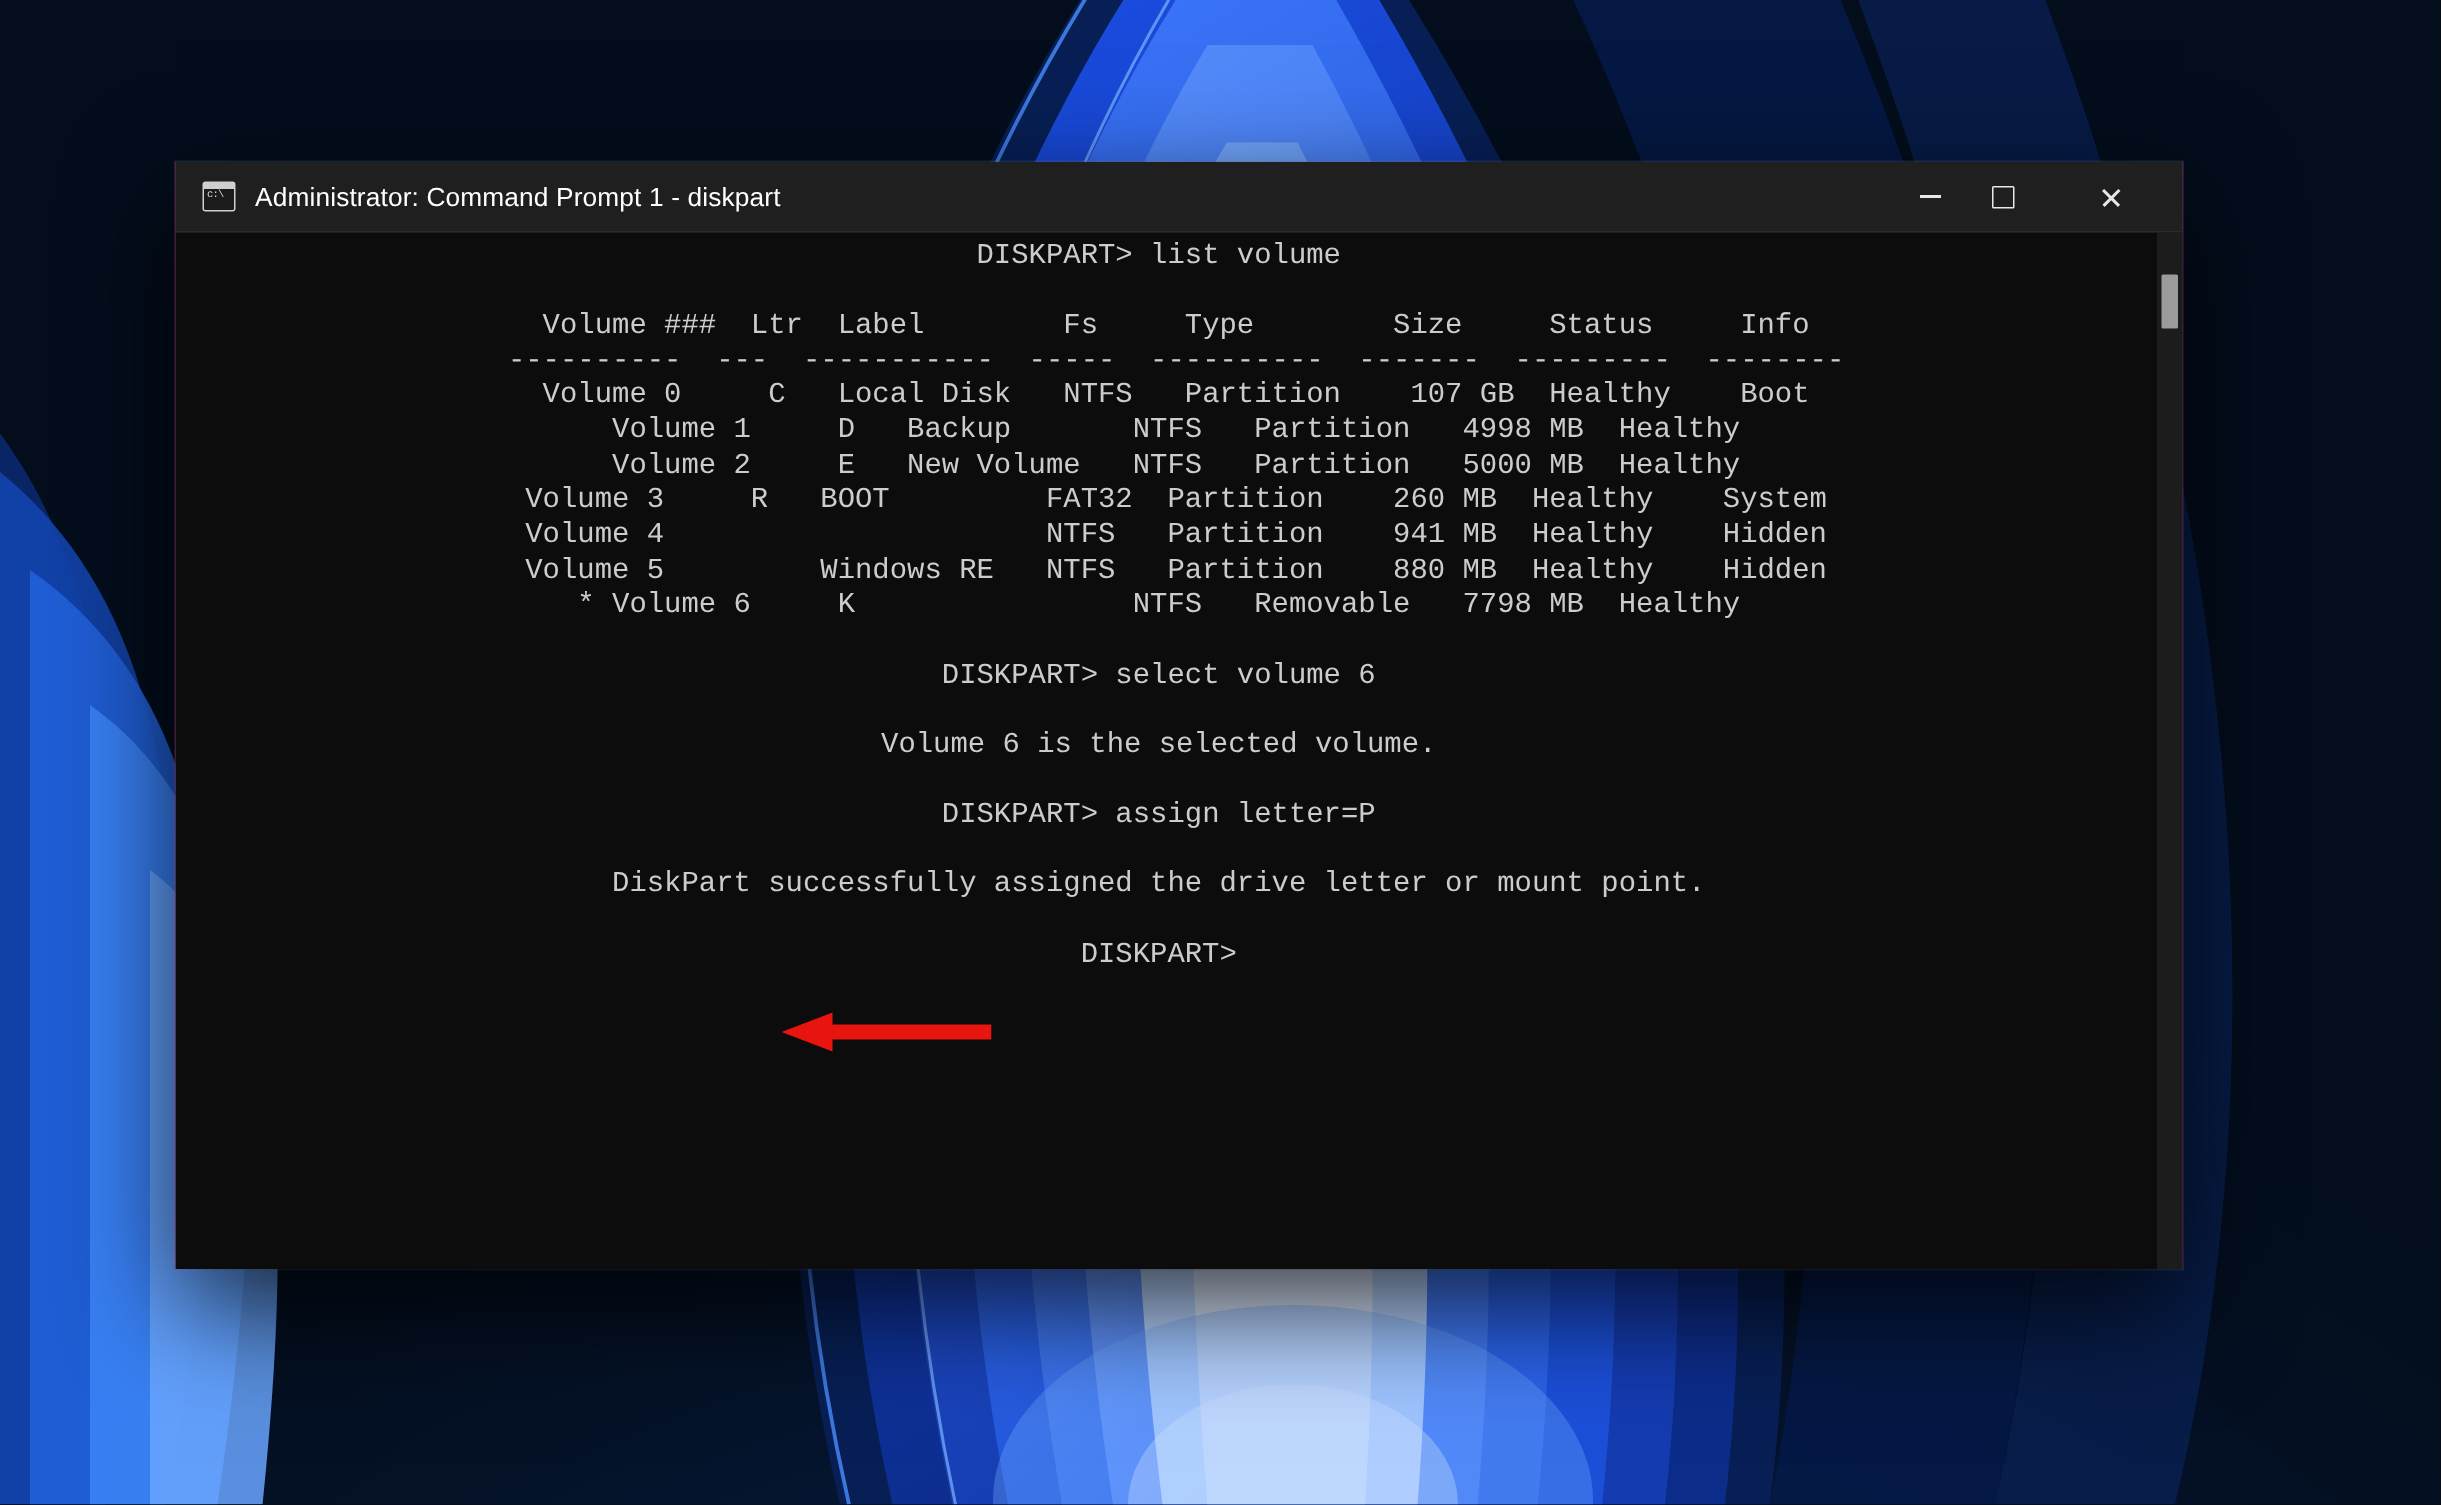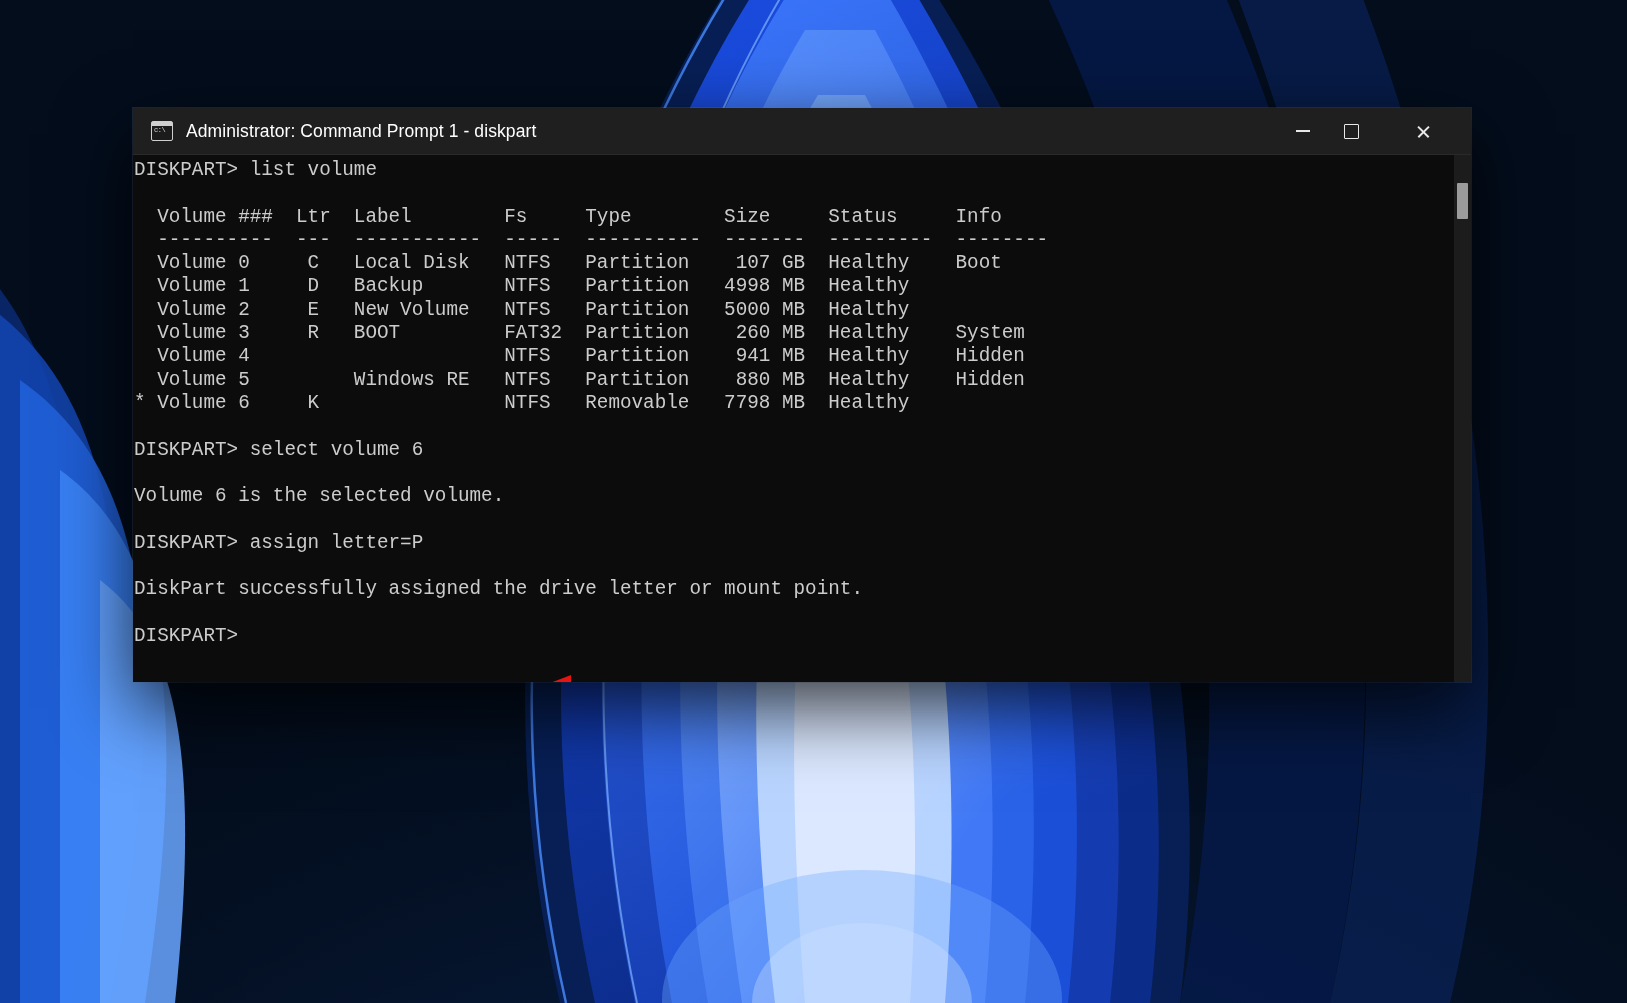--- a/index.html
+++ b/index.html
@@ -12,21 +12,21 @@
   
   #wallpaper{position:absolute;inset:0;overflow:hidden;
     background:
       radial-gradient(ellipse 900px 700px at 52% 95%, #0a2a5e 0%, rgba(8,28,62,0) 62%),
       radial-gradient(ellipse 1400px 900px at 50% 100%, #072048 0%, rgba(5,16,38,0) 70%),
       linear-gradient(160deg,#030e1f 0%,#02101f 45%,#010a17 100%);
   }
 
   
   #console-window{
-    position:absolute;left:133px;top:108px;width:1338px;height:574px;
+    position:absolute;left:117px;top:108px;width:1338px;height:738px;
     background:#be185d;
     box-shadow:0 26px 70px rgba(0,0,0,.75), 0 0 0 1px rgba(120,140,170,.22);
     overflow:hidden;
   }
   #title-bar{
     height:46px;background:#1f1f1f;display:flex;align-items:center;
     border-bottom:1px solid #2a2a2a;position:relative;
   }
   #app-icon{width:20px;height:18px;margin-left:18px;margin-right:13px;
     background:#1b1b1b;border:1px solid #cfcfcf;border-radius:2px;position:relative;flex:none;}
@@ -47,21 +47,21 @@
   .glyph-x:before{transform:rotate(45deg);}
   .glyph-x:after{transform:rotate(-45deg);}
 
   #console-body{position:relative;height:692px;background:#0c0c0c;overflow:hidden;}
   #console-text{
     position:absolute;left:1px;top:4px;right:28px;
     font-family:"Liberation Mono","DejaVu Sans Mono",monospace;
     font-size:19.3px;line-height:23.3px;color:#cccccc;
     white-space:pre;letter-spacing:0px;
   }
-  #console-text .line{height:23.3px;}
+  #console-text .line{height:23.3px;text-align:center;}
 
   
   #console-scrollbar{position:absolute;right:0;top:0;width:17px;height:692px;background:#1c1c1c;}
   #scroll-thumb{position:absolute;left:3px;top:28px;width:11px;height:36px;background:#9b9b9b;border-radius:1px;}
 
   
   #red-arrow{position:absolute;left:404px;top:519px;width:140px;height:28px;}
 </style>
 </head>
 <body>

